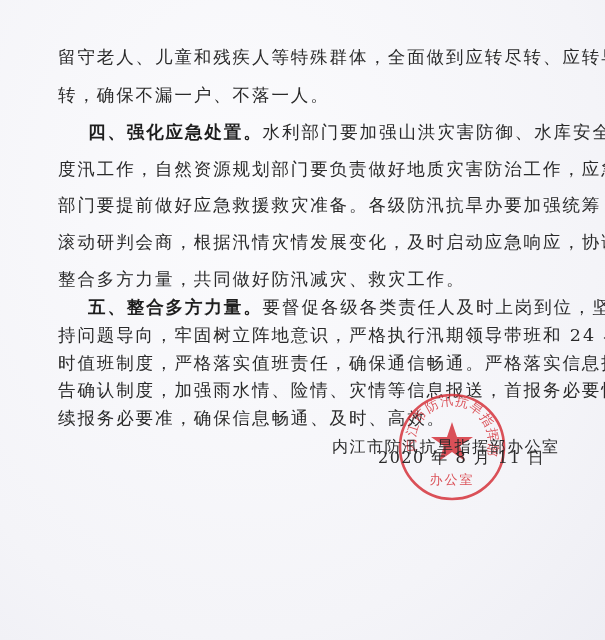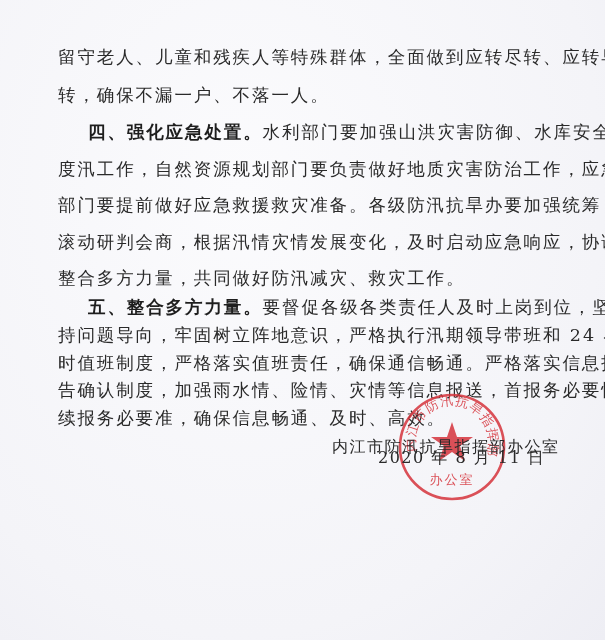--- a/index.html
+++ b/index.html
@@ -42,21 +42,21 @@
 
 <div class="page">
 
   <div class="line" style="top:47px;">留守老人、儿童和残疾人等特殊群体，全面做到应转尽转、应转早</div>
   <div class="line" style="top:85px;">转，确保不漏一户、不落一人。</div>
 
   <div class="line indent" style="top:122px;"><span class="bold">四、强化应急处置。</span><span>水利部门要加强山洪灾害防御、水库安全</span></div>
   <div class="line" style="top:159px;">度汛工作，自然资源规划部门要负责做好地质灾害防治工作，应急</div>
   <div class="line" style="top:195px;">部门要提前做好应急救援救灾准备。各级防汛抗旱办要加强统筹，</div>
   <div class="line" style="top:232px;">滚动研判会商，根据汛情灾情发展变化，及时启动应急响应，协调</div>
-  <div class="line" style="top:269px;font-family:Liberation Mono, monospace;">整合多方力量，共同做好防汛减灾、救灾工作。</div>
+  <div class="line" style="top:269px;">整合多方力量，共同做好防汛减灾、救灾工作。</div>
 
   <div class="line indent" style="top:297px;"><span class="bold">五、整合多方力量。</span><span>要督促各级各类责任人及时上岗到位，坚</span></div>
   <div class="line" style="top:325px;">持问题导向，牢固树立阵地意识，严格执行汛期领导带班和 24 小</div>
   <div class="line" style="top:353px;">时值班制度，严格落实值班责任，确保通信畅通。严格落实信息报</div>
   <div class="line" style="top:380px;">告确认制度，加强雨水情、险情、灾情等信息报送，首报务必要快、</div>
   <div class="line" style="top:408px;">续报务必要准，确保信息畅通、及时、高效。</div>
 
   <svg class="stamp" viewBox="0 0 110 110">
     <defs>
       <path id="arc" d="M 20 62 A 37 37 0 1 1 90 62"></path>

